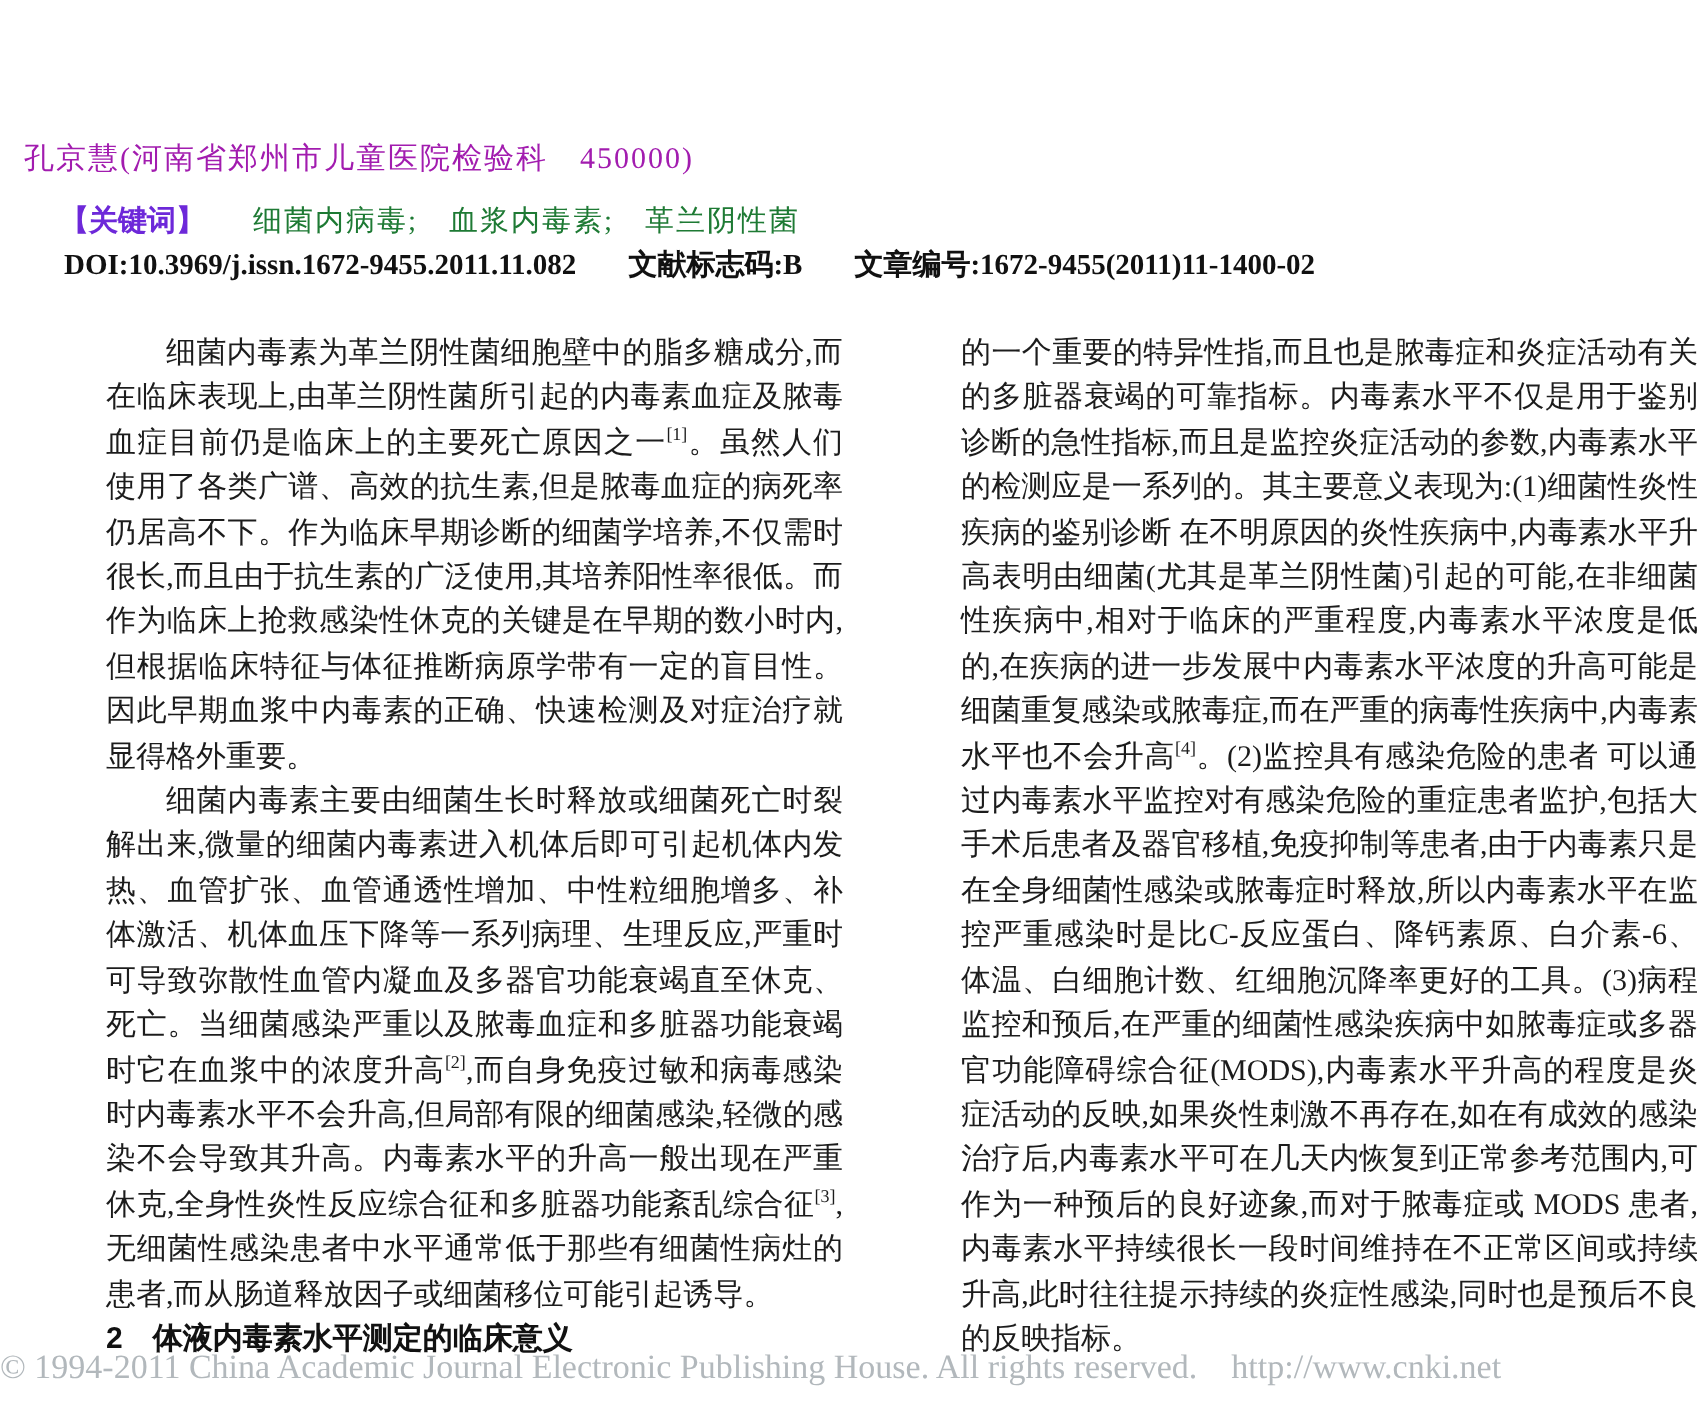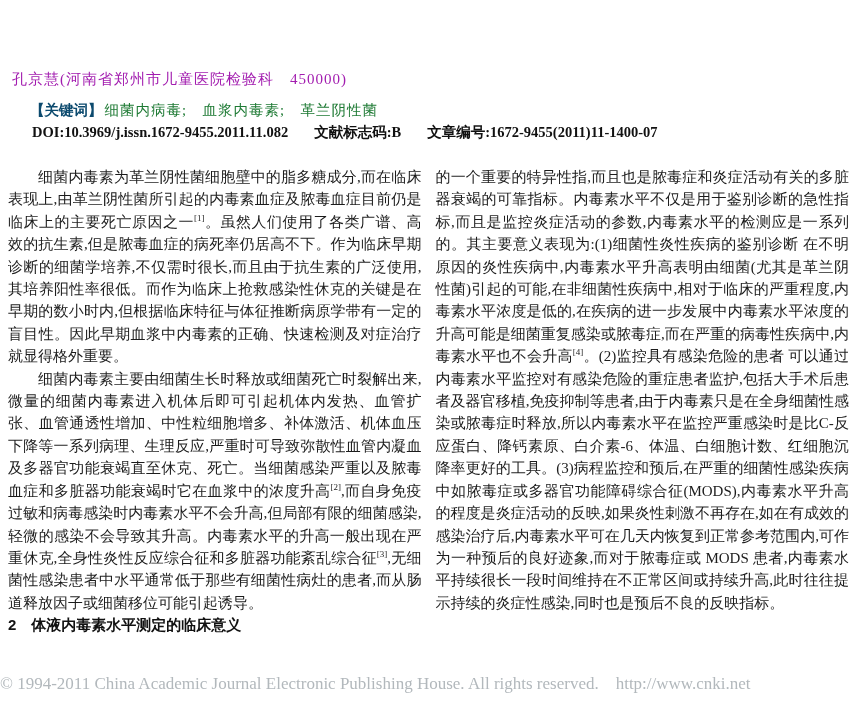--- a/index.html
+++ b/index.html
@@ -23,39 +23,40 @@
   }
   .author {
     position: absolute; left: 12px; top: 70px;
     font-size: 15px; color: #a21caf; white-space: nowrap;
     letter-spacing: 1px;
   }
   .keywords-line {
     position: absolute; left: 30px; top: 101px;
     font-size: 14.5px; white-space: nowrap;
   }
-  .kw-label { font-weight: bold; color: #0c4a6e; margin-right: 2px; }
+  .kw-label { font-weight: bold; color: #6d28d9; margin-right: 24px; }
   .kw-text  { color: #1e7a34; letter-spacing: 1px; }
   .doi-line {
     position: absolute; left: 32px; top: 123px;
     font-size: 14.5px; font-weight: bold; color: #111; white-space: nowrap;
   }
   .doi-line span { margin-right: 26px; }
   .doi-line span:last-child { margin-right: 0; }
 
   
   .body-cols {
     position: absolute; left: 8px; top: 166px; right: 4px;
     display: flex; gap: 14px;
   }
   .col {
     flex: 1 1 0;
     font-size: 15px; line-height: 22.4px;
     text-align: justify; text-justify: inter-ideograph;
     color: #1c1c1c;
+    margin-left: 45px;
   }
   .col p { margin: 0; text-indent: 2em; }
   .col p.no-indent { text-indent: 0; }
   .sec-heading {
     margin: 0; font-size: 15px; line-height: 22.4px;
     font-family: "Liberation Sans", sans-serif;
     font-weight: bold; color: #111; text-indent: 0;
   }
   sup.cite {
     font-size: 9px; line-height: 0; vertical-align: super;
@@ -77,21 +78,21 @@
 <div class="page">
 
 
   <div class="author">孔京慧(河南省郑州市儿童医院检验科　450000)</div>
 
   <div class="keywords-line">
     <span class="kw-label">【关键词】</span><span class="kw-text">细菌内病毒;　血浆内毒素;　革兰阴性菌</span>
   </div>
 
   <div class="doi-line">
-    <span>DOI:10.3969/j.issn.1672-9455.2011.11.082</span><span>文献标志码:B</span><span>文章编号:1672-9455(2011)11-1400-07</span>
+    <span>DOI:10.3969/j.issn.1672-9455.2011.11.082</span><span>文献标志码:B</span><span>文章编号:1672-9455(2011)11-1400-02</span>
   </div>
 
   <div class="body-cols">
 
     <div class="col">
       <p><span>细菌内毒素为革兰阴性菌细胞壁中的脂多糖成分,而在临床表现上,由革兰阴性菌所引起的内毒素血症及脓毒血症目前仍是临床上的主要死亡原因之一</span><sup class="cite">[1]</sup><span>。虽然人们使用了各类广谱、高效的抗生素,但是脓毒血症的病死率仍居高不下。作为临床早期诊断的细菌学培养,不仅需时很长,而且由于抗生素的广泛使用,其培养阳性率很低。而作为临床上抢救感染性休克的关键是在早期的数小时内,但根据临床特征与体征推断病原学带有一定的盲目性。因此早期血浆中内毒素的正确、快速检测及对症治疗就显得格外重要。</span></p>
 
 
       <p><span>细菌内毒素主要由细菌生长时释放或细菌死亡时裂解出来,微量的细菌内毒素进入机体后即可引起机体内发热、血管扩张、血管通透性增加、中性粒细胞增多、补体激活、机体血压下降等一系列病理、生理反应,严重时可导致弥散性血管内凝血及多器官功能衰竭直至休克、死亡。当细菌感染严重以及脓毒血症和多脏器功能衰竭时它在血浆中的浓度升高</span><sup class="cite">[2]</sup><span>,而自身免疫过敏和病毒感染时内毒素水平不会升高,但局部有限的细菌感染,轻微的感染不会导致其升高。内毒素水平的升高一般出现在严重休克,全身性炎性反应综合征和多脏器功能紊乱综合征</span><sup class="cite">[3]</sup><span>,无细菌性感染患者中水平通常低于那些有细菌性病灶的患者,而从肠道释放因子或细菌移位可能引起诱导。</span></p>
 

